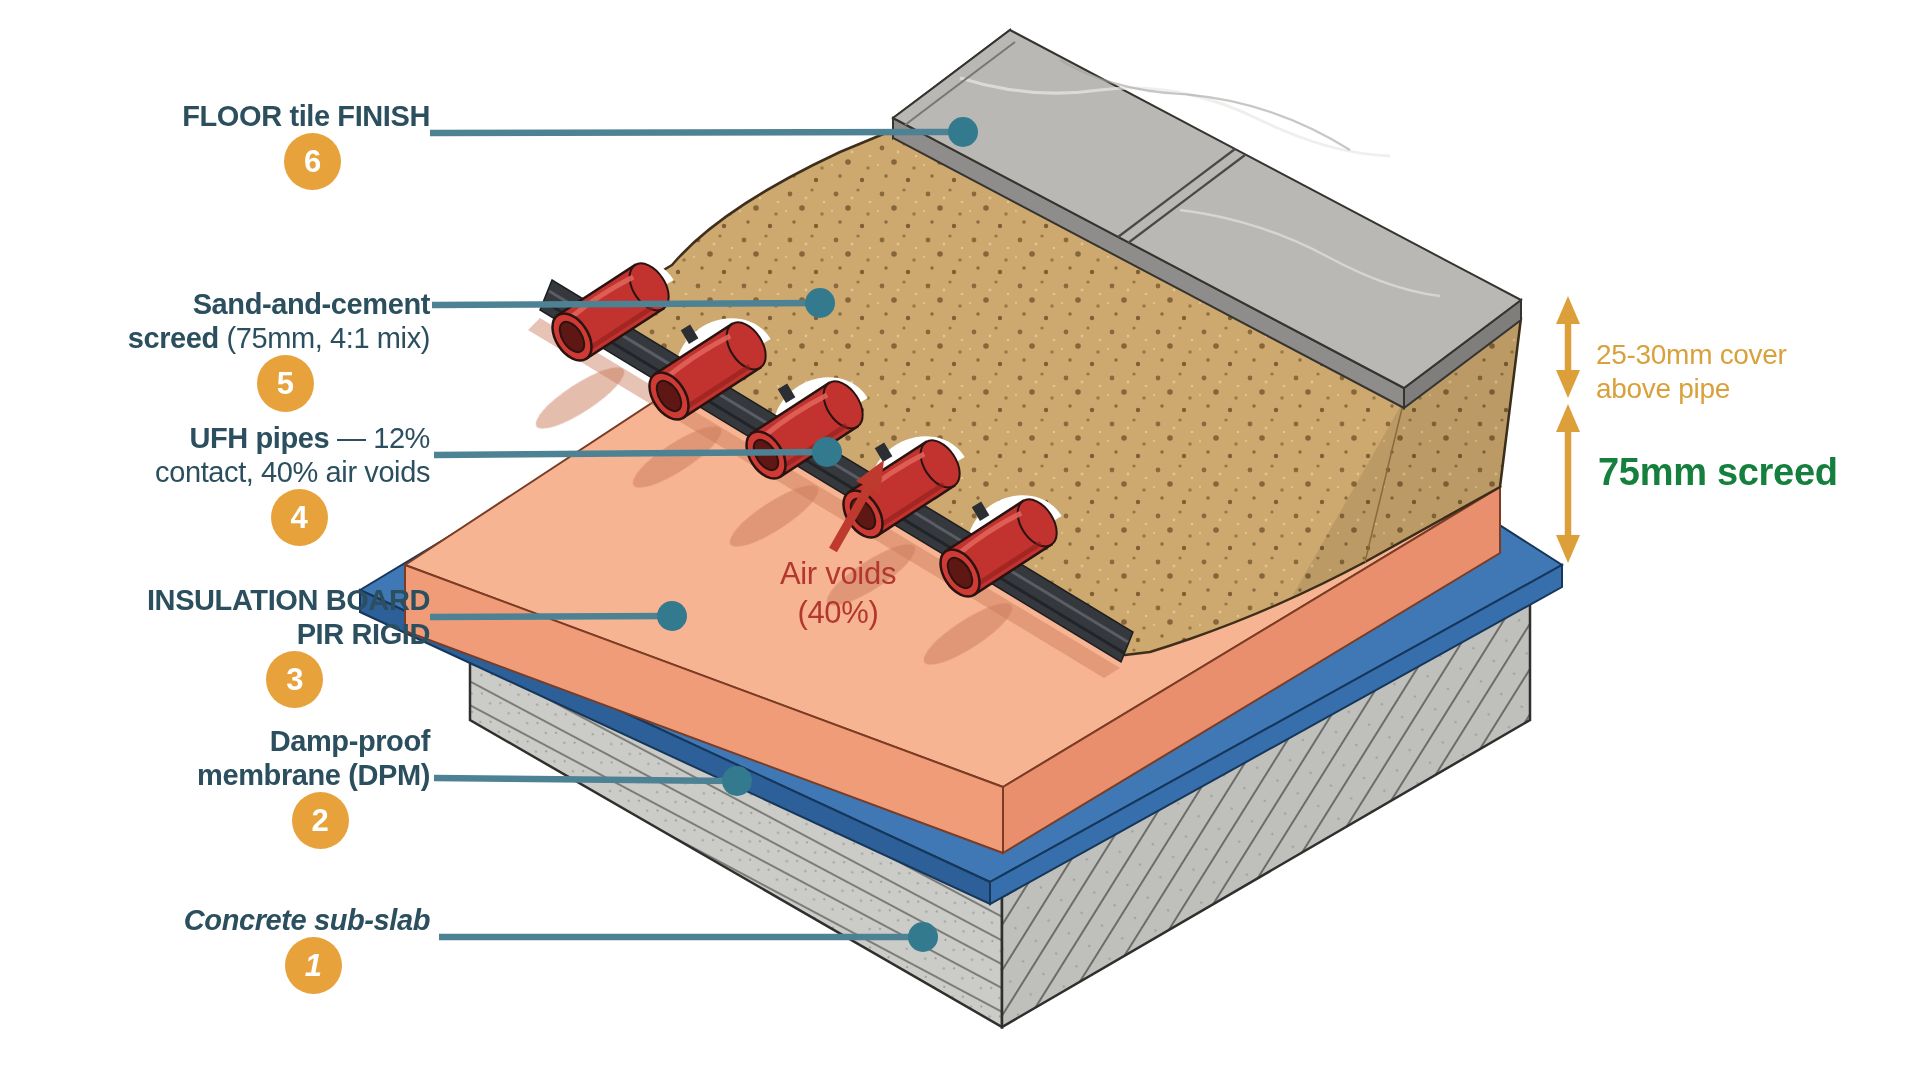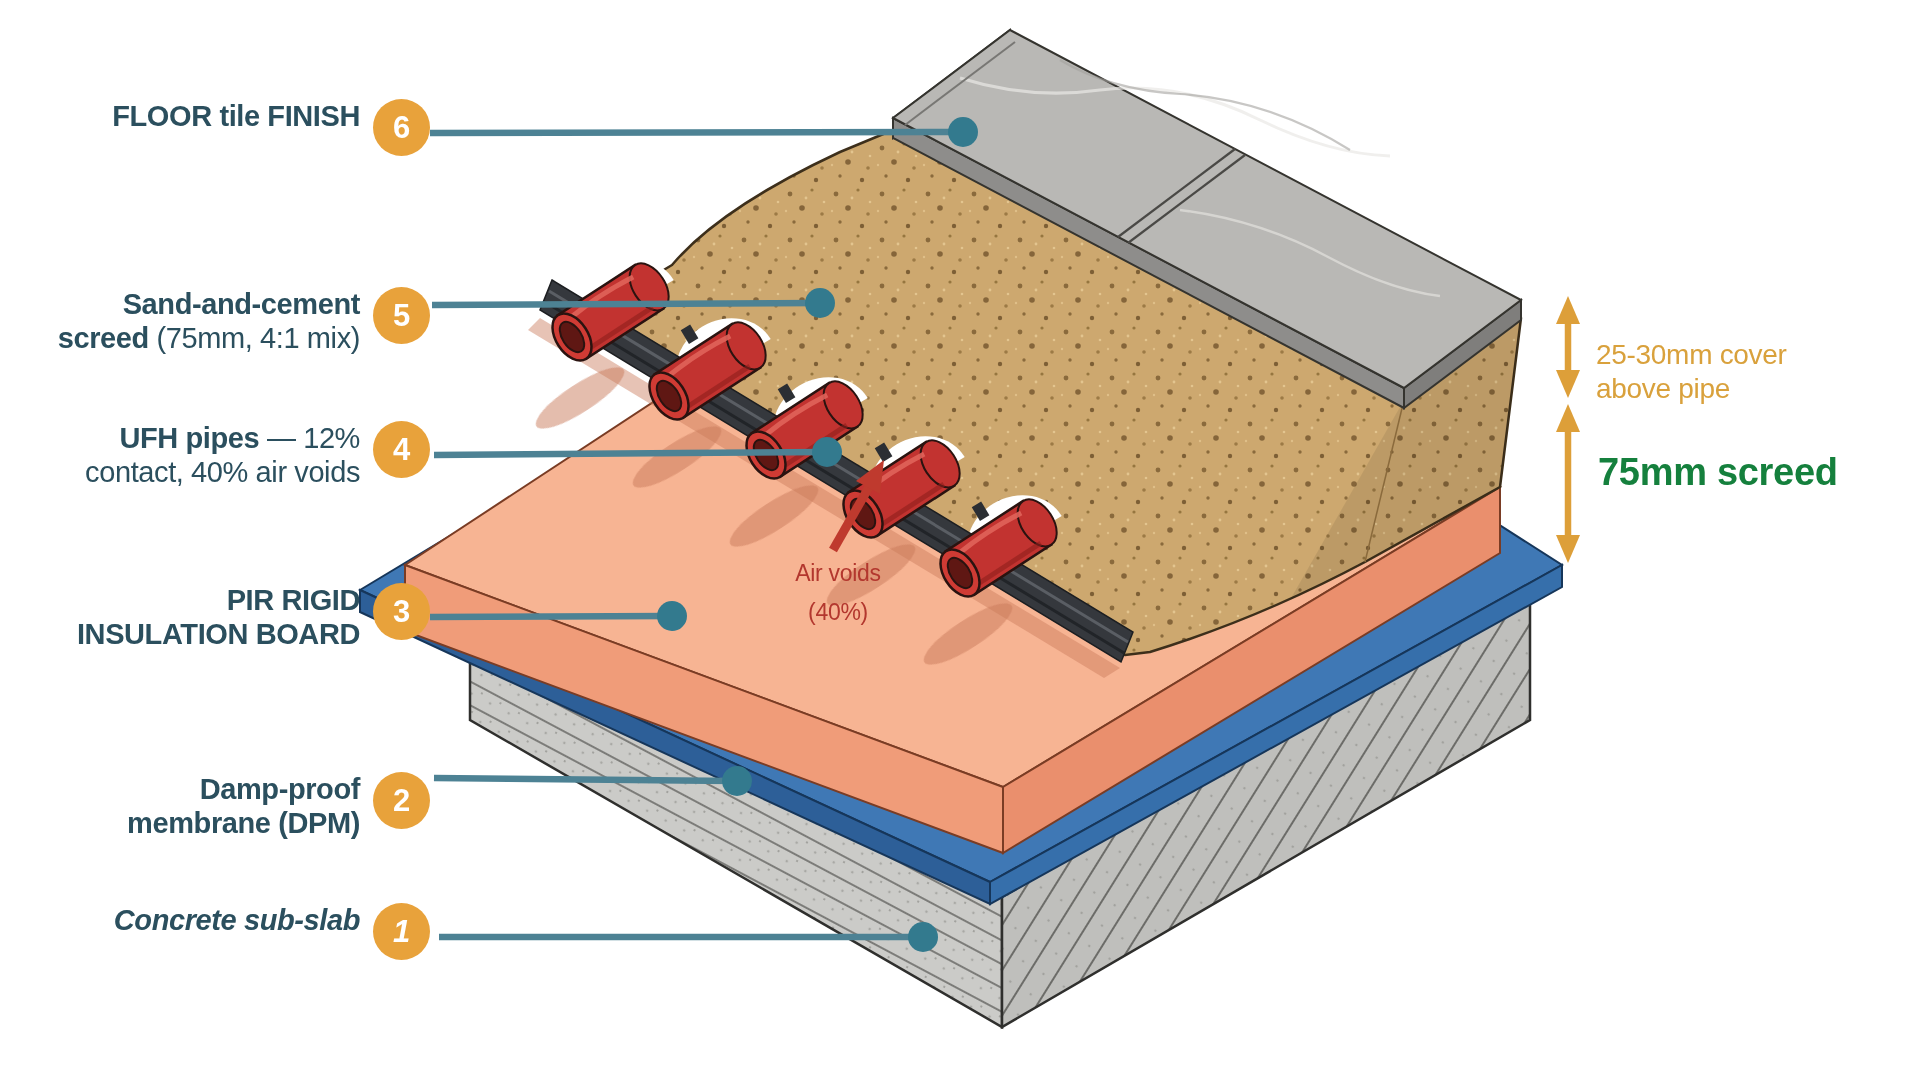--- a/index.html
+++ b/index.html
@@ -1,36 +1,36 @@
 <!DOCTYPE html>
 <html><head>
 <meta charset="utf-8">
 <style>
   html,body{margin:0;padding:0;background:#ffffff;}
   .page{position:relative;width:1920px;height:1072px;overflow:hidden;background:#ffffff;
         font-family:"Liberation Sans",sans-serif;}
   svg{position:absolute;left:0;top:0;}
 
   
-  .callout{position:absolute;right:1490px;display:flex;height:70px;}
+  .callout{position:absolute;right:1490px;display:flex;align-items:center;height:70px;flex-direction:column;}
   .callout-text{text-align:right;color:#2b4f5e;font-size:29px;line-height:34px;
                 letter-spacing:-0.4px;white-space:nowrap;}
   .callout-text .b{font-weight:700;}
   .callout-text .r{font-weight:400;}
   .callout-badge{width:57px;height:57px;border-radius:50%;background:#e8a23b;color:#ffffff;
                  font-weight:700;font-size:31px;display:flex;align-items:center;justify-content:center;
                  margin-left:13px;flex:0 0 auto;}
 
   
   .dim-text{position:absolute;color:#d9a13c;font-size:28px;line-height:34px;letter-spacing:-0.3px;}
   .dim-text.bold{font-weight:700;font-size:38px;color:#15803d;}
 
   
   .air-voids-text{position:absolute;left:738px;top:554px;width:200px;text-align:center;
-                  color:#b3372e;font-size:23px;line-height:39px;letter-spacing:-0.3px;}
+                  color:#b3372e;font-size:31px;line-height:39px;letter-spacing:-0.3px;}
 </style>
 </head>
 <body>
 
 <div class="page">
 
 <svg width="1920" height="1072" viewBox="0 0 1920 1072">
   <defs>
     <pattern id="hatchL" width="21" height="21" patternUnits="userSpaceOnUse" patternTransform="rotate(28)">
       <rect width="21" height="21" fill="#cbcbc8"></rect>
@@ -237,26 +237,26 @@
       </div>
       <div class="callout" style="top: 421px;">
         <div class="callout-text">
           <div><span class="b">UFH pipes</span><span class="r"> — 12%</span></div>
           <div><span class="r">contact, 40% air voids</span></div>
         </div>
         <div class="callout-badge">4</div>
       </div>
       <div class="callout" style="top: 583px;">
         <div class="callout-text">
+          <div><span class="b">INSULATION BOARD</span></div>
           <div><span class="b">PIR RIGID</span></div>
-          <div><span class="b">INSULATION BOARD</span></div>
         </div>
         <div class="callout-badge">3</div>
       </div>
-      <div class="callout" style="top: 772px;">
+      <div class="callout" style="top: 724px;">
         <div class="callout-text">
           <div><span class="b">Damp-proof</span></div>
           <div><span class="b">membrane (DPM)</span></div>
         </div>
         <div class="callout-badge">2</div>
       </div>
       <div class="callout" style="top: 903px; font-style: italic;">
         <div class="callout-text">
           <div><span class="b">Concrete sub-slab</span></div>
         </div>

